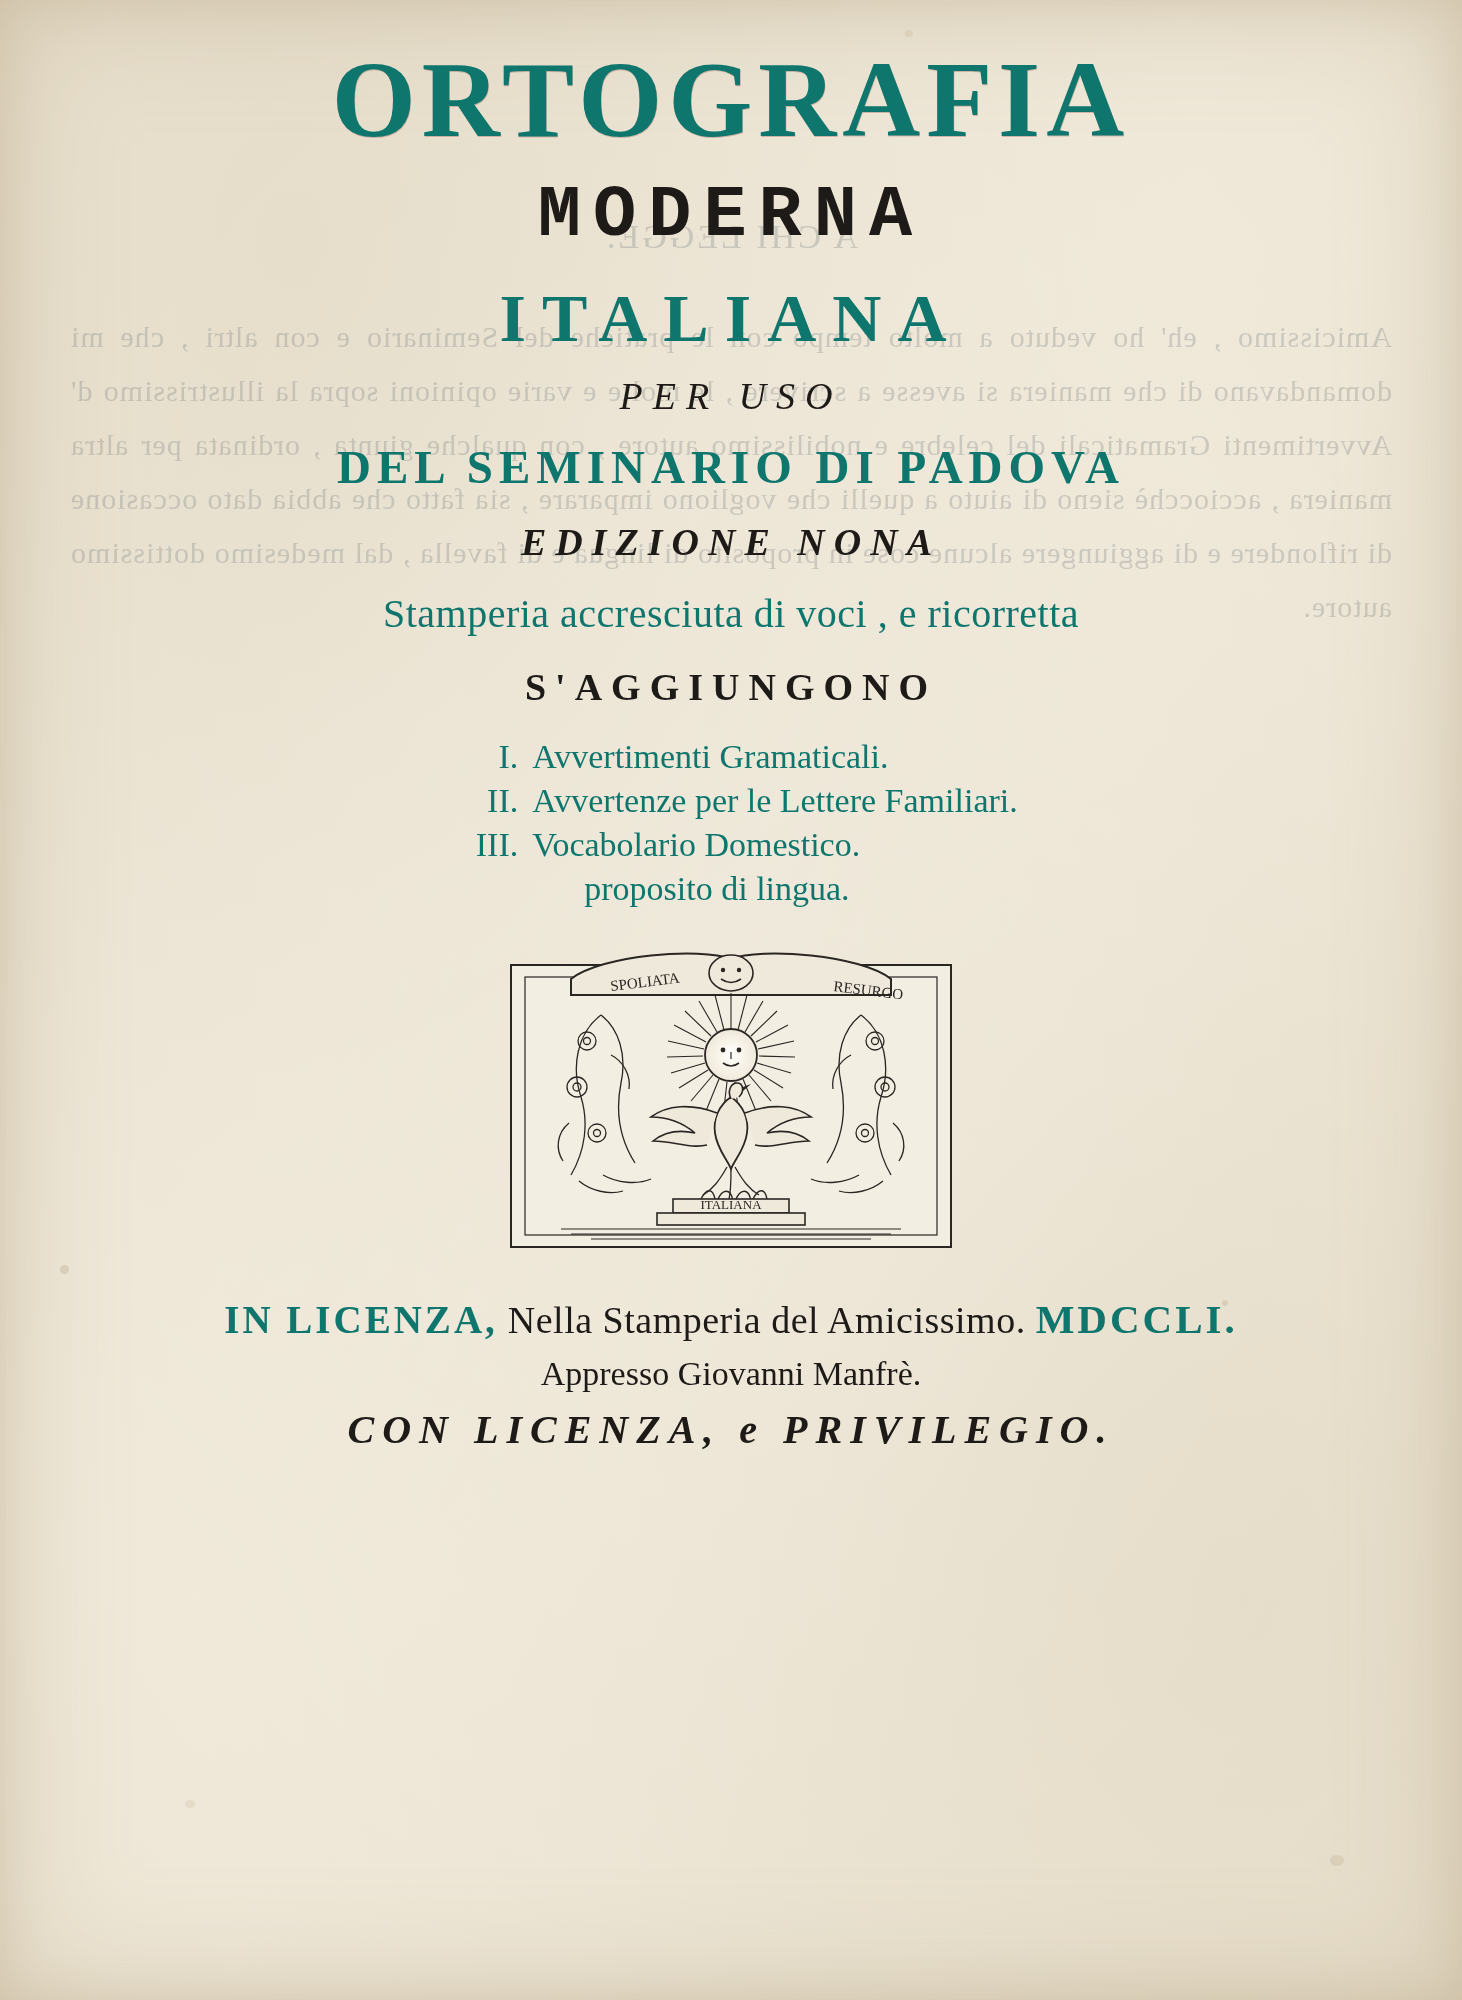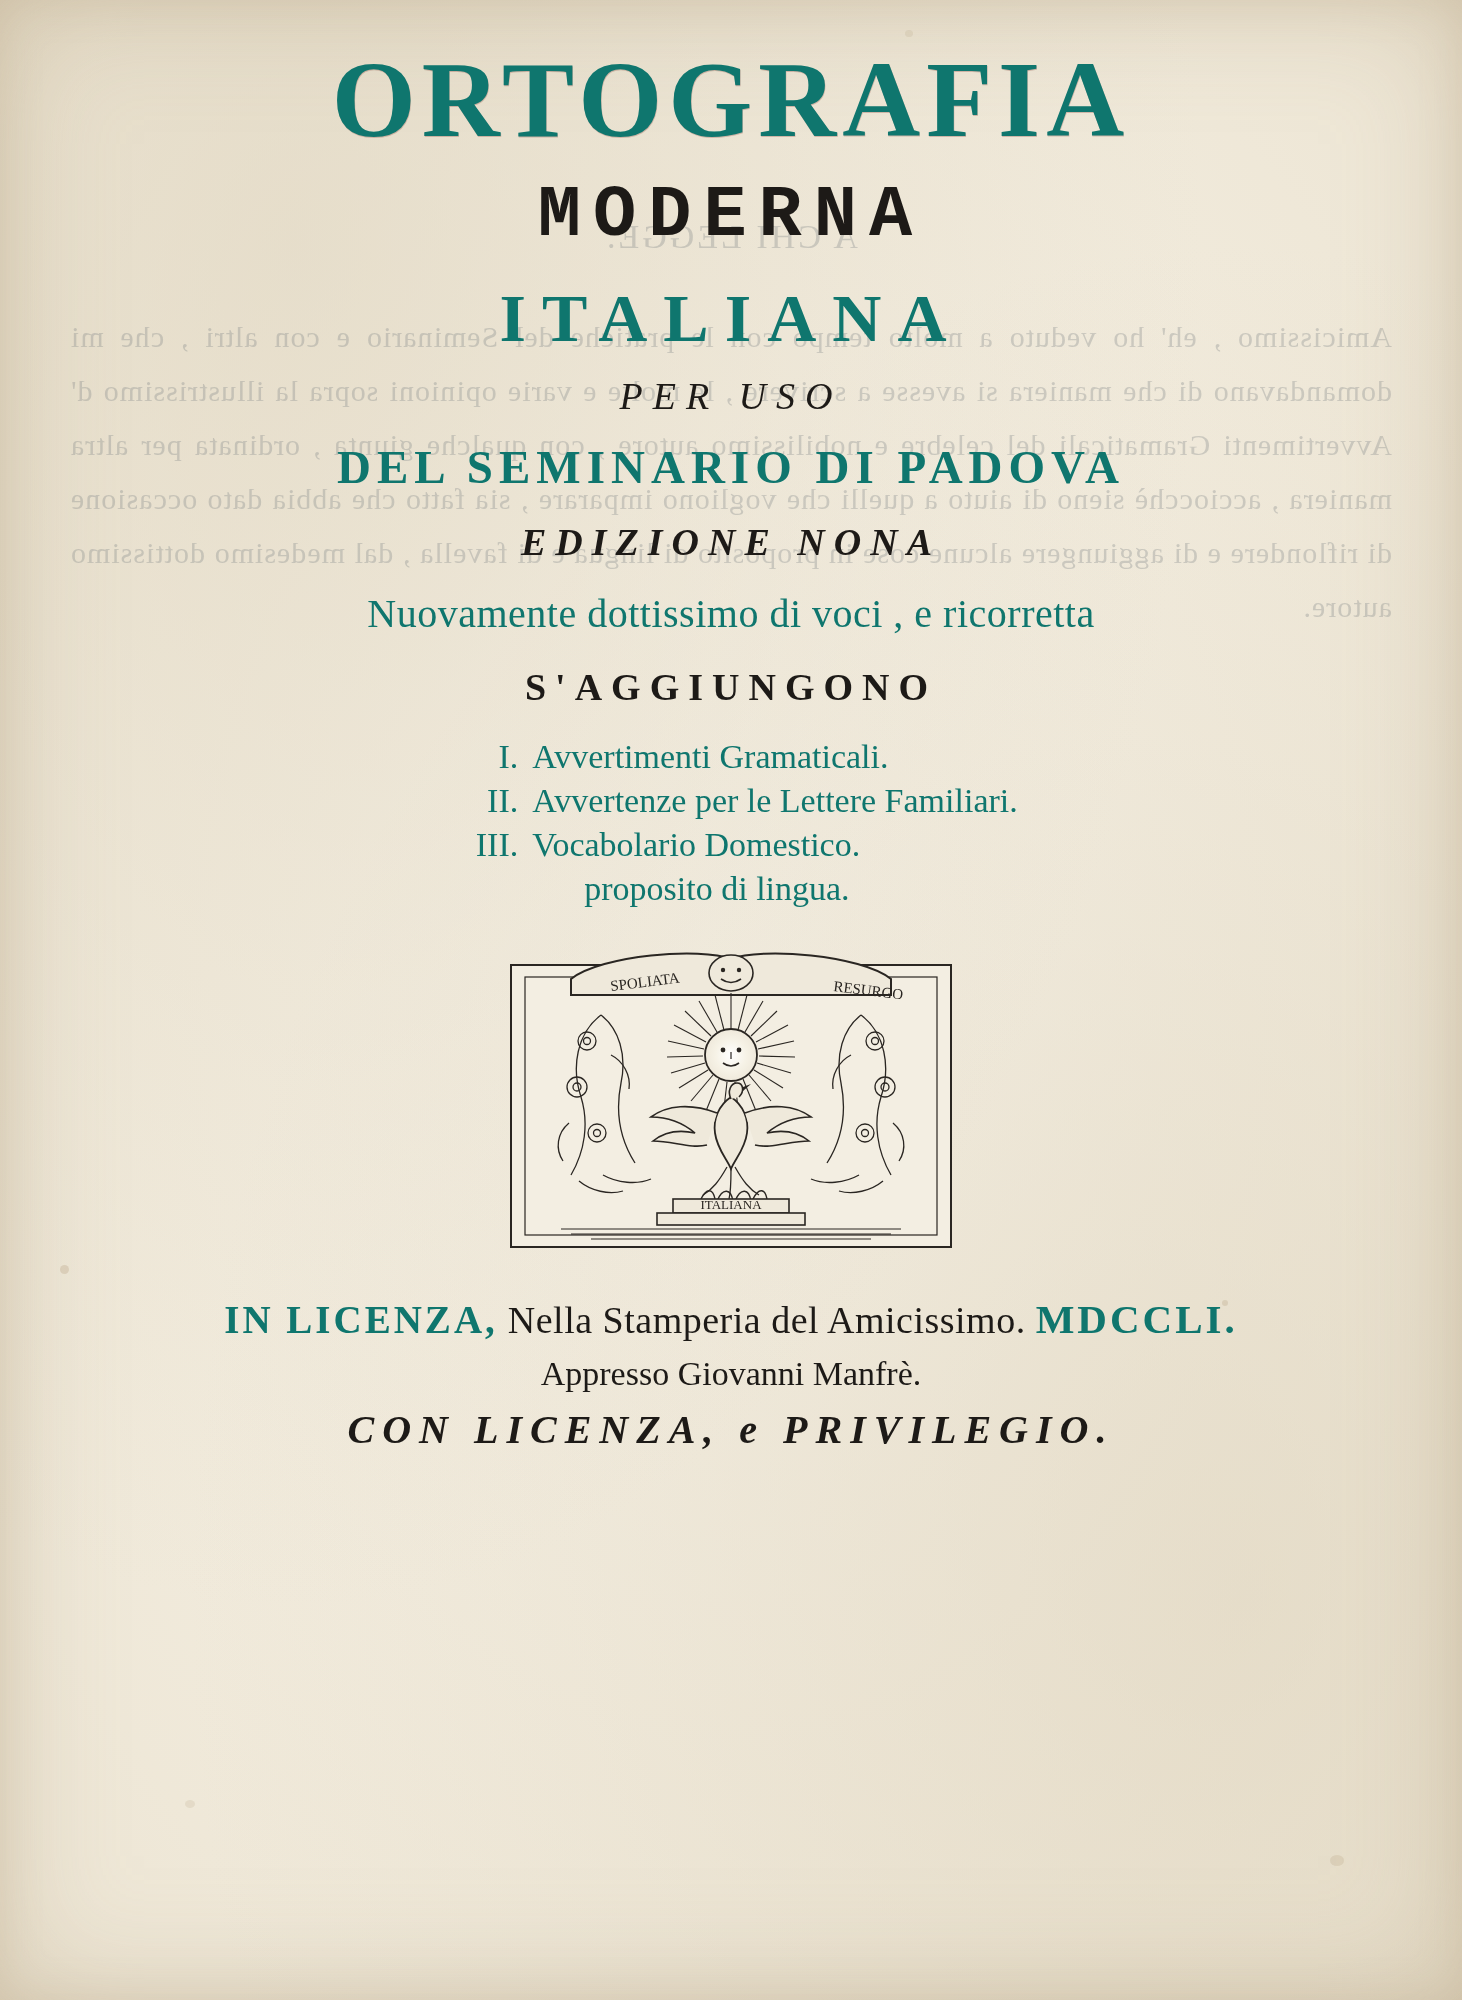--- a/index.html
+++ b/index.html
@@ -242,21 +242,21 @@
     <div class="t-moderna blk">MODERNA</div>
 
     <div class="t-italiana red">ITALIANA</div>
 
     <div class="t-peruso blk">PER USO</div>
 
     <div class="t-seminario red">DEL SEMINARIO DI PADOVA</div>
 
     <div class="t-edizione blk">EDIZIONE NONA</div>
 
-    <div class="t-nuovamente red">Nuovamente dottissimo di voci , e ricorretta</div>
+    <div class="t-nuovamente red">Stamperia accresciuta di voci , e ricorretta</div>
 
     <div class="t-aggiungono blk">S'AGGIUNGONO</div>
 
     <div class="items">
       <div class="item red">
         <span class="num">I.</span><span class="txt">Avvertimenti Gramaticali.</span>
       </div>
       <div class="item red">
         <span class="num">II.</span><span class="txt">Avvertenze per le Lettere Familiari.</span>
       </div>

